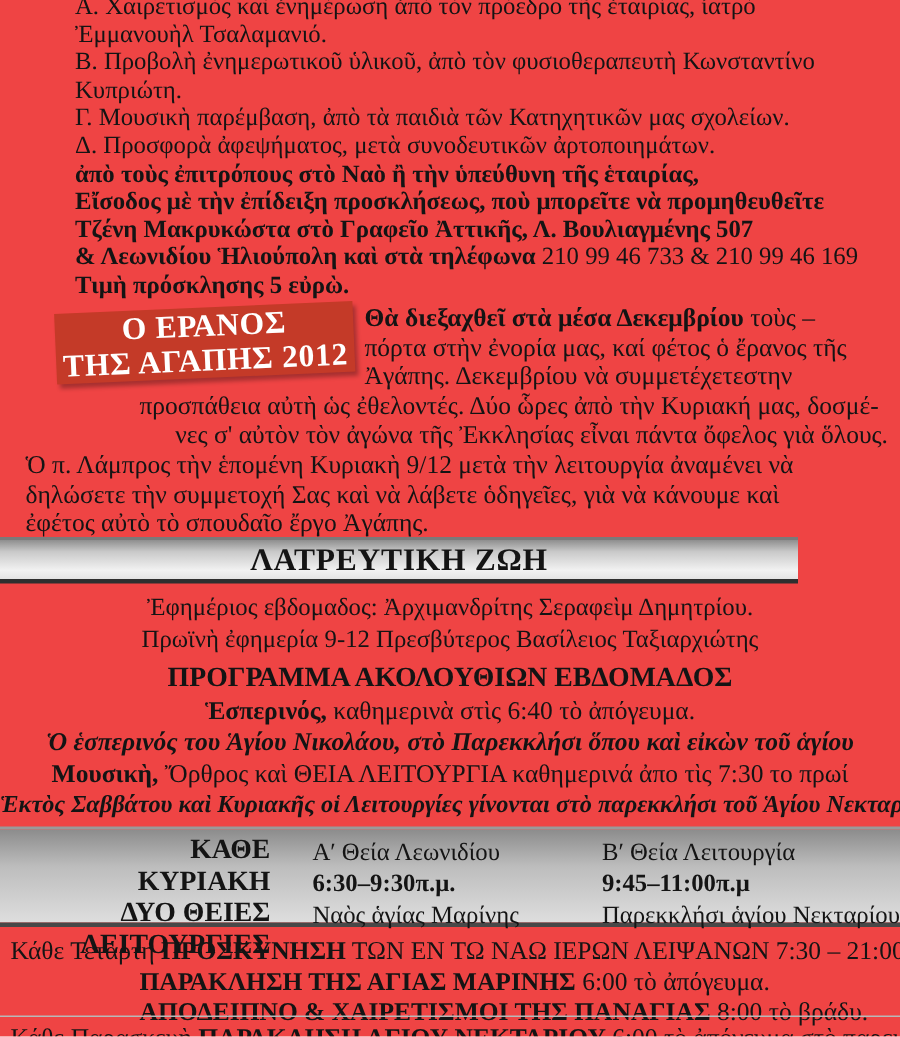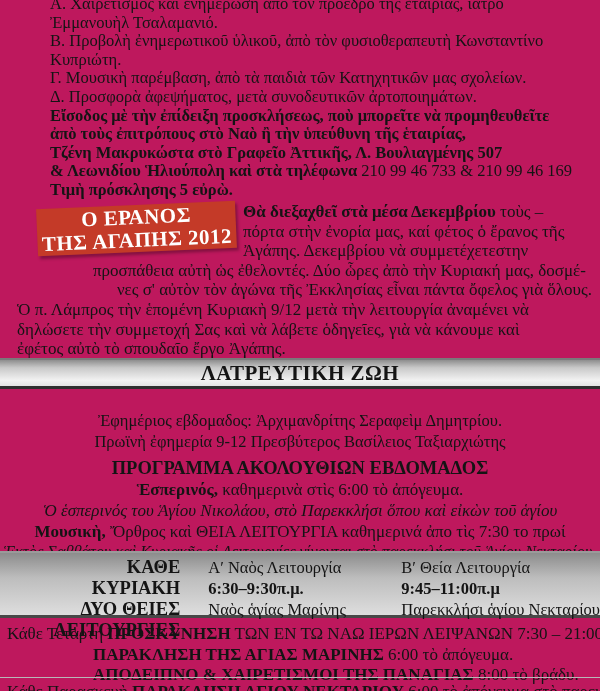--- a/index.html
+++ b/index.html
@@ -1,24 +1,24 @@
 <!DOCTYPE html>
 <html><head>
 <meta charset="utf-8">
 <style>
   html,body { margin:0; padding:0; background:#ffffff; }
   .page {
     position:relative; width:600px; height:691px; overflow:hidden;
-    background:#be185d; color:#141414;
+    background:#ef4444; color:#141414;
     font-family:"Liberation Serif","DejaVu Serif",serif;
   }
   .ln { white-space:nowrap; }
   .b { font-weight:bold; }
   .r { font-weight:normal; }
-  .bi { font-weight:normal; font-style:italic; }
+  .bi { font-weight:bold; font-style:italic; }
 
   
   .intro { position:absolute; left:50px; top:-5px; width:545px;
            font-size:16.5px; line-height:18.6px; }
 
   
   .eranos { position:absolute; left:17px; top:202px; width:575px;
             font-size:17px; line-height:19.6px; }
   .eranos-badge {
     position:absolute; left:20px; top:3px; width:199px; height:47px;
@@ -27,30 +27,30 @@
     color:#ffffff; text-align:center; font-weight:bold;
   }
   .badge-l1 { font-size:21px; line-height:23px; margin-top:1px; letter-spacing:0.5px; }
   .badge-l2 { font-size:21px; line-height:22px; letter-spacing:0.5px; }
   .er-ind3 { margin-left:226px; }
   .er-ind1 { margin-left:76px; }
   .er-ind0 { margin-left:8px;text-align:right; }
 
   
   .section-bar {
-    position:absolute; left:0; top:358px; width:600px; height:26px;
+    position:absolute; left:0; top:358px; width:532px; height:26px;
     background:linear-gradient(180deg,#8e8e8e 0%,#c9c9c9 30%,#f2f2f2 78%,#e4e4e4 100%);
     border-top:2px solid #7a7a7a; border-bottom:3px solid #2f2f2f;
     text-align:center; font-weight:bold; font-size:21px; line-height:26px;
     letter-spacing:0.5px;
   }
 
   
   .center-block { position:absolute; left:0; top:394px; width:600px; text-align:center; }
-  .cl1 { margin-top:16px; font-size:16.5px; line-height:21px; }
+  .cl1 { margin-top:0; font-size:16.5px; line-height:21px; }
   .cl2 { font-size:16.5px; line-height:22px; }
   .prog-title { margin-top:5px; font-weight:bold; font-size:18.5px; line-height:21px;text-align:center; }
   .prog-line { font-size:17px; line-height:21px; white-space:nowrap; }
   .prog-line-sm { font-size:16.2px; line-height:21px; white-space:nowrap; }
 
   
   .sunday {
     position:absolute; left:0; top:551px; width:600px; height:67px; box-sizing:border-box;
     background:linear-gradient(180deg,#8c8c8c 0%,#bdbdbd 40%,#dedede 100%);
     border-top:2px solid #9a9a9a; border-bottom:3px solid #484848;
@@ -73,22 +73,22 @@
 
 <div class="page">
 
   <div class="intro">
     <div class="ln"><span>Α. Χαιρετισμὸς καὶ ἐνημέρωση ἀπὸ τὸν πρόεδρο τῆς ἑταιρίας, ἰατρὸ</span></div>
     <div class="ln"><span>Ἐμμανουὴλ Τσαλαμανιό.</span></div>
     <div class="ln"><span>Β. Προβολὴ ἐνημερωτικοῦ ὑλικοῦ, ἀπὸ τὸν φυσιοθεραπευτὴ Κωνσταντίνο</span></div>
     <div class="ln"><span>Κυπριώτη.</span></div>
     <div class="ln"><span>Γ. Μουσικὴ παρέμβαση, ἀπὸ τὰ παιδιὰ τῶν Κατηχητικῶν μας σχολείων.</span></div>
     <div class="ln"><span>Δ. Προσφορὰ ἀφεψήματος, μετὰ συνοδευτικῶν ἀρτοποιημάτων.</span></div>
+    <div class="ln b"><span>ἀπὸ τοὺς ἐπιτρόπους στὸ Ναὸ ἢ τὴν ὑπεύθυνη τῆς ἑταιρίας,</span></div>
     <div class="ln b"><span>Εἴσοδος μὲ τὴν ἐπίδειξη προσκλήσεως, ποὺ μπορεῖτε νὰ προμηθευθεῖτε</span></div>
-    <div class="ln b"><span>ἀπὸ τοὺς ἐπιτρόπους στὸ Ναὸ ἢ τὴν ὑπεύθυνη τῆς ἑταιρίας,</span></div>
     <div class="ln b"><span>Τζένη Μακρυκώστα στὸ Γραφεῖο Ἀττικῆς, Λ. Βουλιαγμένης 507</span></div>
     <div class="ln b"><span>&amp; Λεωνιδίου Ἡλιούπολη καὶ στὰ τηλέφωνα </span><span class="r">210 99 46 733 &amp; 210 99 46 169</span></div>
     <div class="ln b"><span>Τιμὴ πρόσκλησης 5 εὐρὼ.</span></div>
   </div>
 
   <div class="eranos">
     <div class="eranos-badge" style="background: rgb(196, 58, 40);">
       <div class="badge-l1">Ο ΕΡΑΝΟΣ</div>
       <div class="badge-l2">ΤΗΣ ΑΓΑΠΗΣ 2012</div>
     </div>
@@ -103,34 +103,34 @@
   </div>
 
   <div class="section-bar">
     <span>ΛΑΤΡΕΥΤΙΚΗ ΖΩΗ</span>
   </div>
 
   <div class="center-block">
     <div class="cl1"><span>Ἐφημέριος εβδομαδος: Ἀρχιμανδρίτης Σεραφεὶμ Δημητρίου.</span></div>
     <div class="cl2"><span>Πρωϊνὴ ἐφημερία 9-12 Πρεσβύτερος Βασίλειος Ταξιαρχιώτης</span></div>
     <div class="prog-title">ΠΡΟΓΡΑΜΜΑ ΑΚΟΛΟΥΘΙΩΝ ΕΒΔΟΜΑΔΟΣ</div>
-    <div class="prog-line"><b>Ἑσπερινός,</b><span> καθημερινὰ στὶς 6:00 τὸ ἀπόγευμα.</span></div>
+    <div class="prog-line"><b>Ἑσπερινός,</b><span> καθημερινὰ στὶς 6:40 τὸ ἀπόγευμα.</span></div>
     <div class="prog-line bi"><span>Ὁ ἑσπερινός του Ἁγίου Νικολάου, στὸ Παρεκκλήσι ὅπου καὶ εἰκὼν τοῦ ἁγίου</span></div>
     <div class="prog-line"><b>Μουσικὴ,</b><span> Ὄρθρος καὶ ΘΕΙΑ ΛΕΙΤΟΥΡΓΙΑ καθημερινά ἀπο τὶς 7:30 το πρωί</span></div>
     <div class="prog-line-sm bi"><span>Ἑκτὸς Σαββάτου καὶ Κυριακῆς οἱ Λειτουργίες γίνονται στὸ παρεκκλήσι τοῦ Ἁγίου Νεκταρίου.</span></div>
   </div>
 
   <div class="sunday">
     <div class="sun-col1">
       <div>ΚΑΘΕ ΚΥΡΙΑΚΗ</div>
       <div>ΔΥΟ ΘΕΙΕΣ</div>
       <div>ΛΕΙΤΟΥΡΓΙΕΣ</div>
     </div>
     <div class="sun-col2">
-      <div>Α′ Ναὸς Λειτουργία</div>
+      <div>Α′ Θεία Λεωνιδίου</div>
       <div class="b">6:30–9:30π.μ.</div>
       <div>Ναὸς ἁγίας Μαρίνης</div>
     </div>
     <div class="sun-col3">
       <div>Β′ Θεία Λειτουργία</div>
       <div class="b">9:45–11:00π.μ</div>
       <div>Παρεκκλήσι ἁγίου Νεκταρίου</div>
     </div>
   </div>
 

